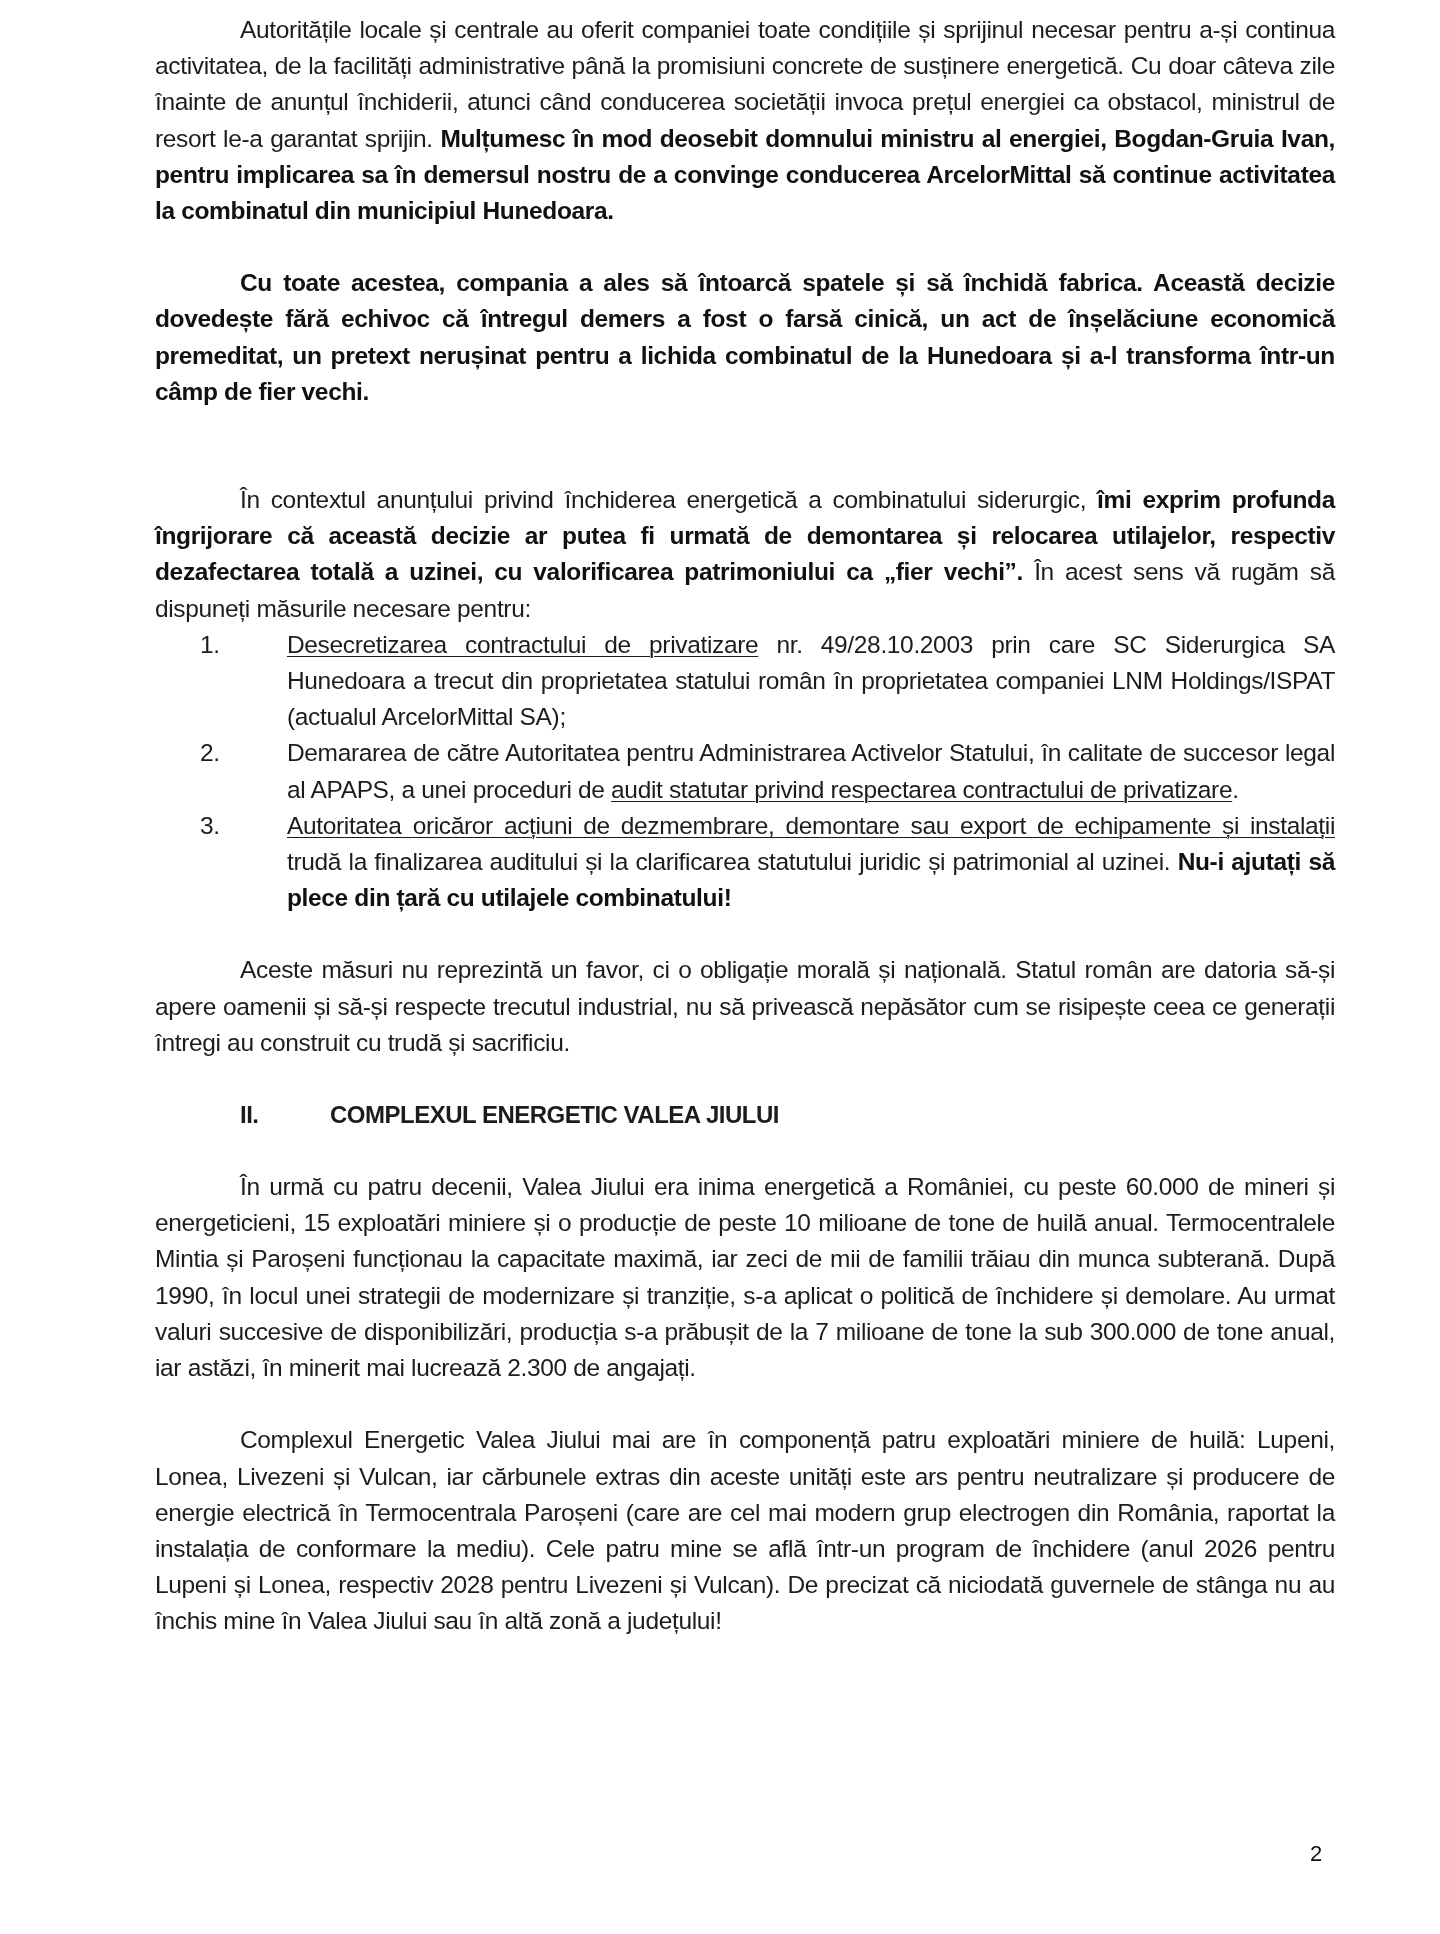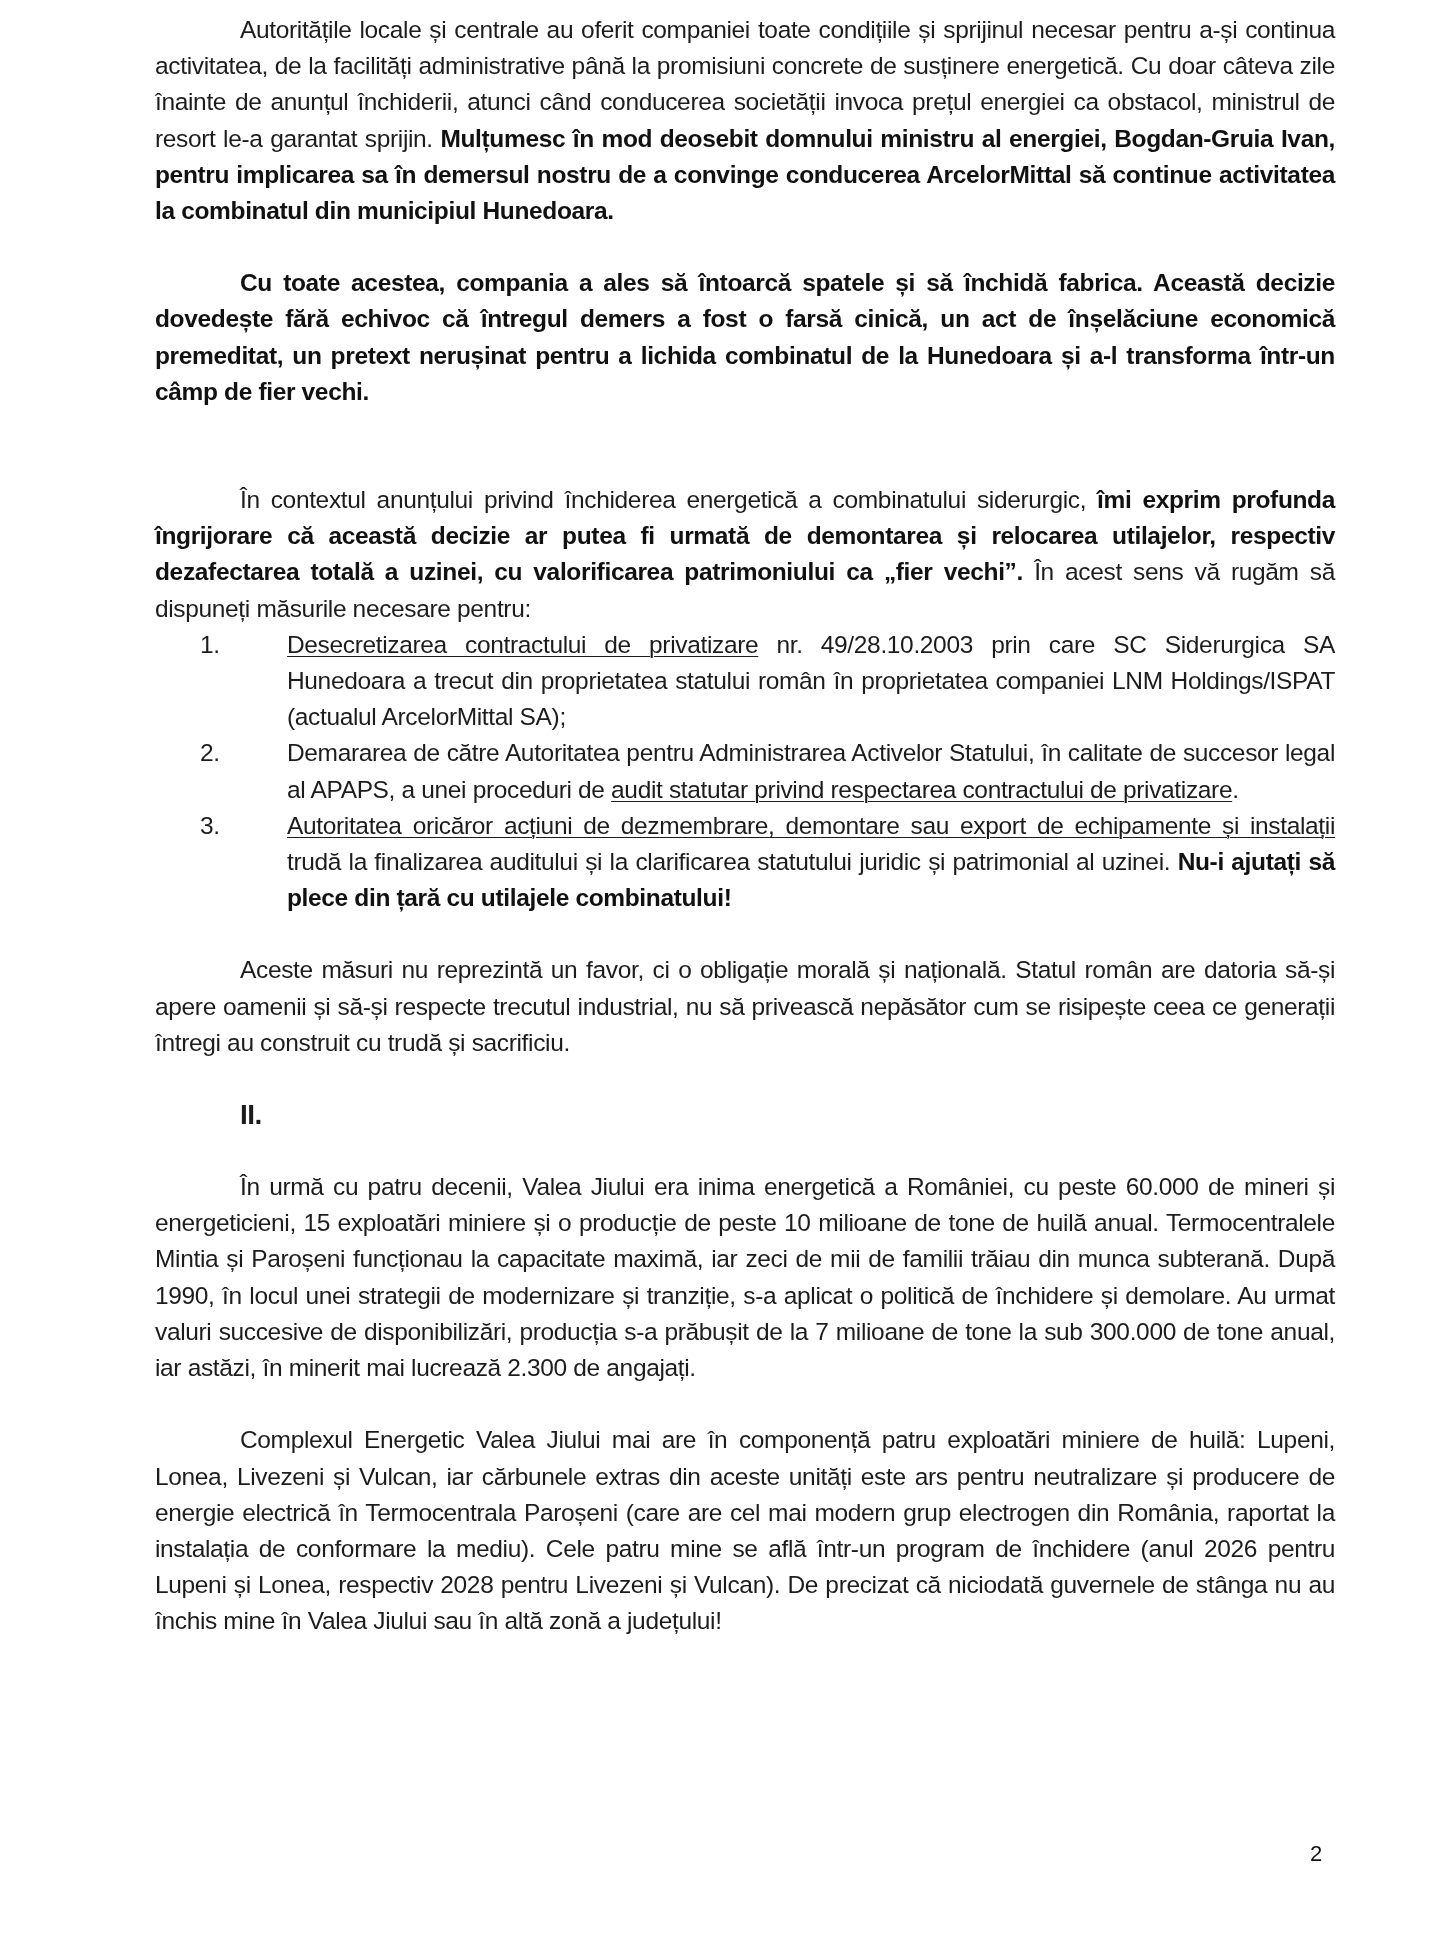--- a/index.html
+++ b/index.html
@@ -14,21 +14,21 @@
       font-size: 24.5px; line-height: 36.2px; letter-spacing: -0.35px;
     }
     p { margin: 0; text-align: justify; text-indent: 85px; }
     .gap { height: 36px; }
     b, .bold { font-weight: bold; color: #111; }
     u { text-underline-offset: 3px; text-decoration-thickness: 1px; }
     ol.measures { list-style: none; margin: 0; padding: 0; }
     ol.measures li { position: relative; padding-left: 132px; text-align: justify; }
     ol.measures .num { position: absolute; left: 45px; top: 0; }
     .heading {
-      font-weight: bold; font-size: 28px; position: relative; height: 36px;
+      font-weight: bold; font-size: 24px; position: relative; height: 36px;
       letter-spacing: -0.5px;
       text-decoration: underline;
     }
     .heading .roman { position: absolute; left: 85px; }
     .heading .title { position: absolute; left: 175px; }
     .page-number {
       position: absolute; left: 1310px; top: 1841px; font-size: 22px;
       font-family: "Liberation Sans", sans-serif; color: #111;
     }
   </style>
@@ -64,20 +64,21 @@
     </ol>
 
     <div class="gap"></div>
 
     <p><span>Aceste măsuri nu reprezintă un favor, ci o obligație morală și națională. Statul român are datoria să-și apere oamenii și să-și respecte trecutul industrial, nu să privească nepăsător cum se risipește ceea ce generații întregi au construit cu trudă și sacrificiu.</span></p>
 
     <div class="gap"></div>
 
     <div class="heading">
       <span class="roman">II.</span>
+      <span class="title">COMPLEXUL ENERGETIC VALEA JIULUI</span>
     </div>
 
     <div class="gap"></div>
 
     <p><span>În urmă cu patru decenii, Valea Jiului era inima energetică a României, cu peste 60.000 de mineri și energeticieni, 15 exploatări miniere și o producție de peste 10 milioane de tone de huilă anual. Termocentralele Mintia și Paroșeni funcționau la capacitate maximă, iar zeci de mii de familii trăiau din munca subterană. După 1990, în locul unei strategii de modernizare și tranziție, s-a aplicat o politică de închidere și demolare. Au urmat valuri succesive de disponibilizări, producția s-a prăbușit de la 7 milioane de tone la sub 300.000 de tone anual, iar astăzi, în minerit mai lucrează 2.300 de angajați.</span></p>
 
     <div class="gap"></div>
 
     <p><span>Complexul Energetic Valea Jiului mai are în componență patru exploatări miniere de huilă: Lupeni, Lonea, Livezeni și Vulcan, iar cărbunele extras din aceste unități este ars pentru neutralizare și producere de energie electrică în Termocentrala Paroșeni (care are cel mai modern grup electrogen din România, raportat la instalația de conformare la mediu). Cele patru mine se află într-un program de închidere (anul 2026 pentru Lupeni și Lonea, respectiv 2028 pentru Livezeni și Vulcan). De precizat că niciodată guvernele de stânga nu au închis mine în Valea Jiului sau în altă zonă a județului!</span></p>
 

